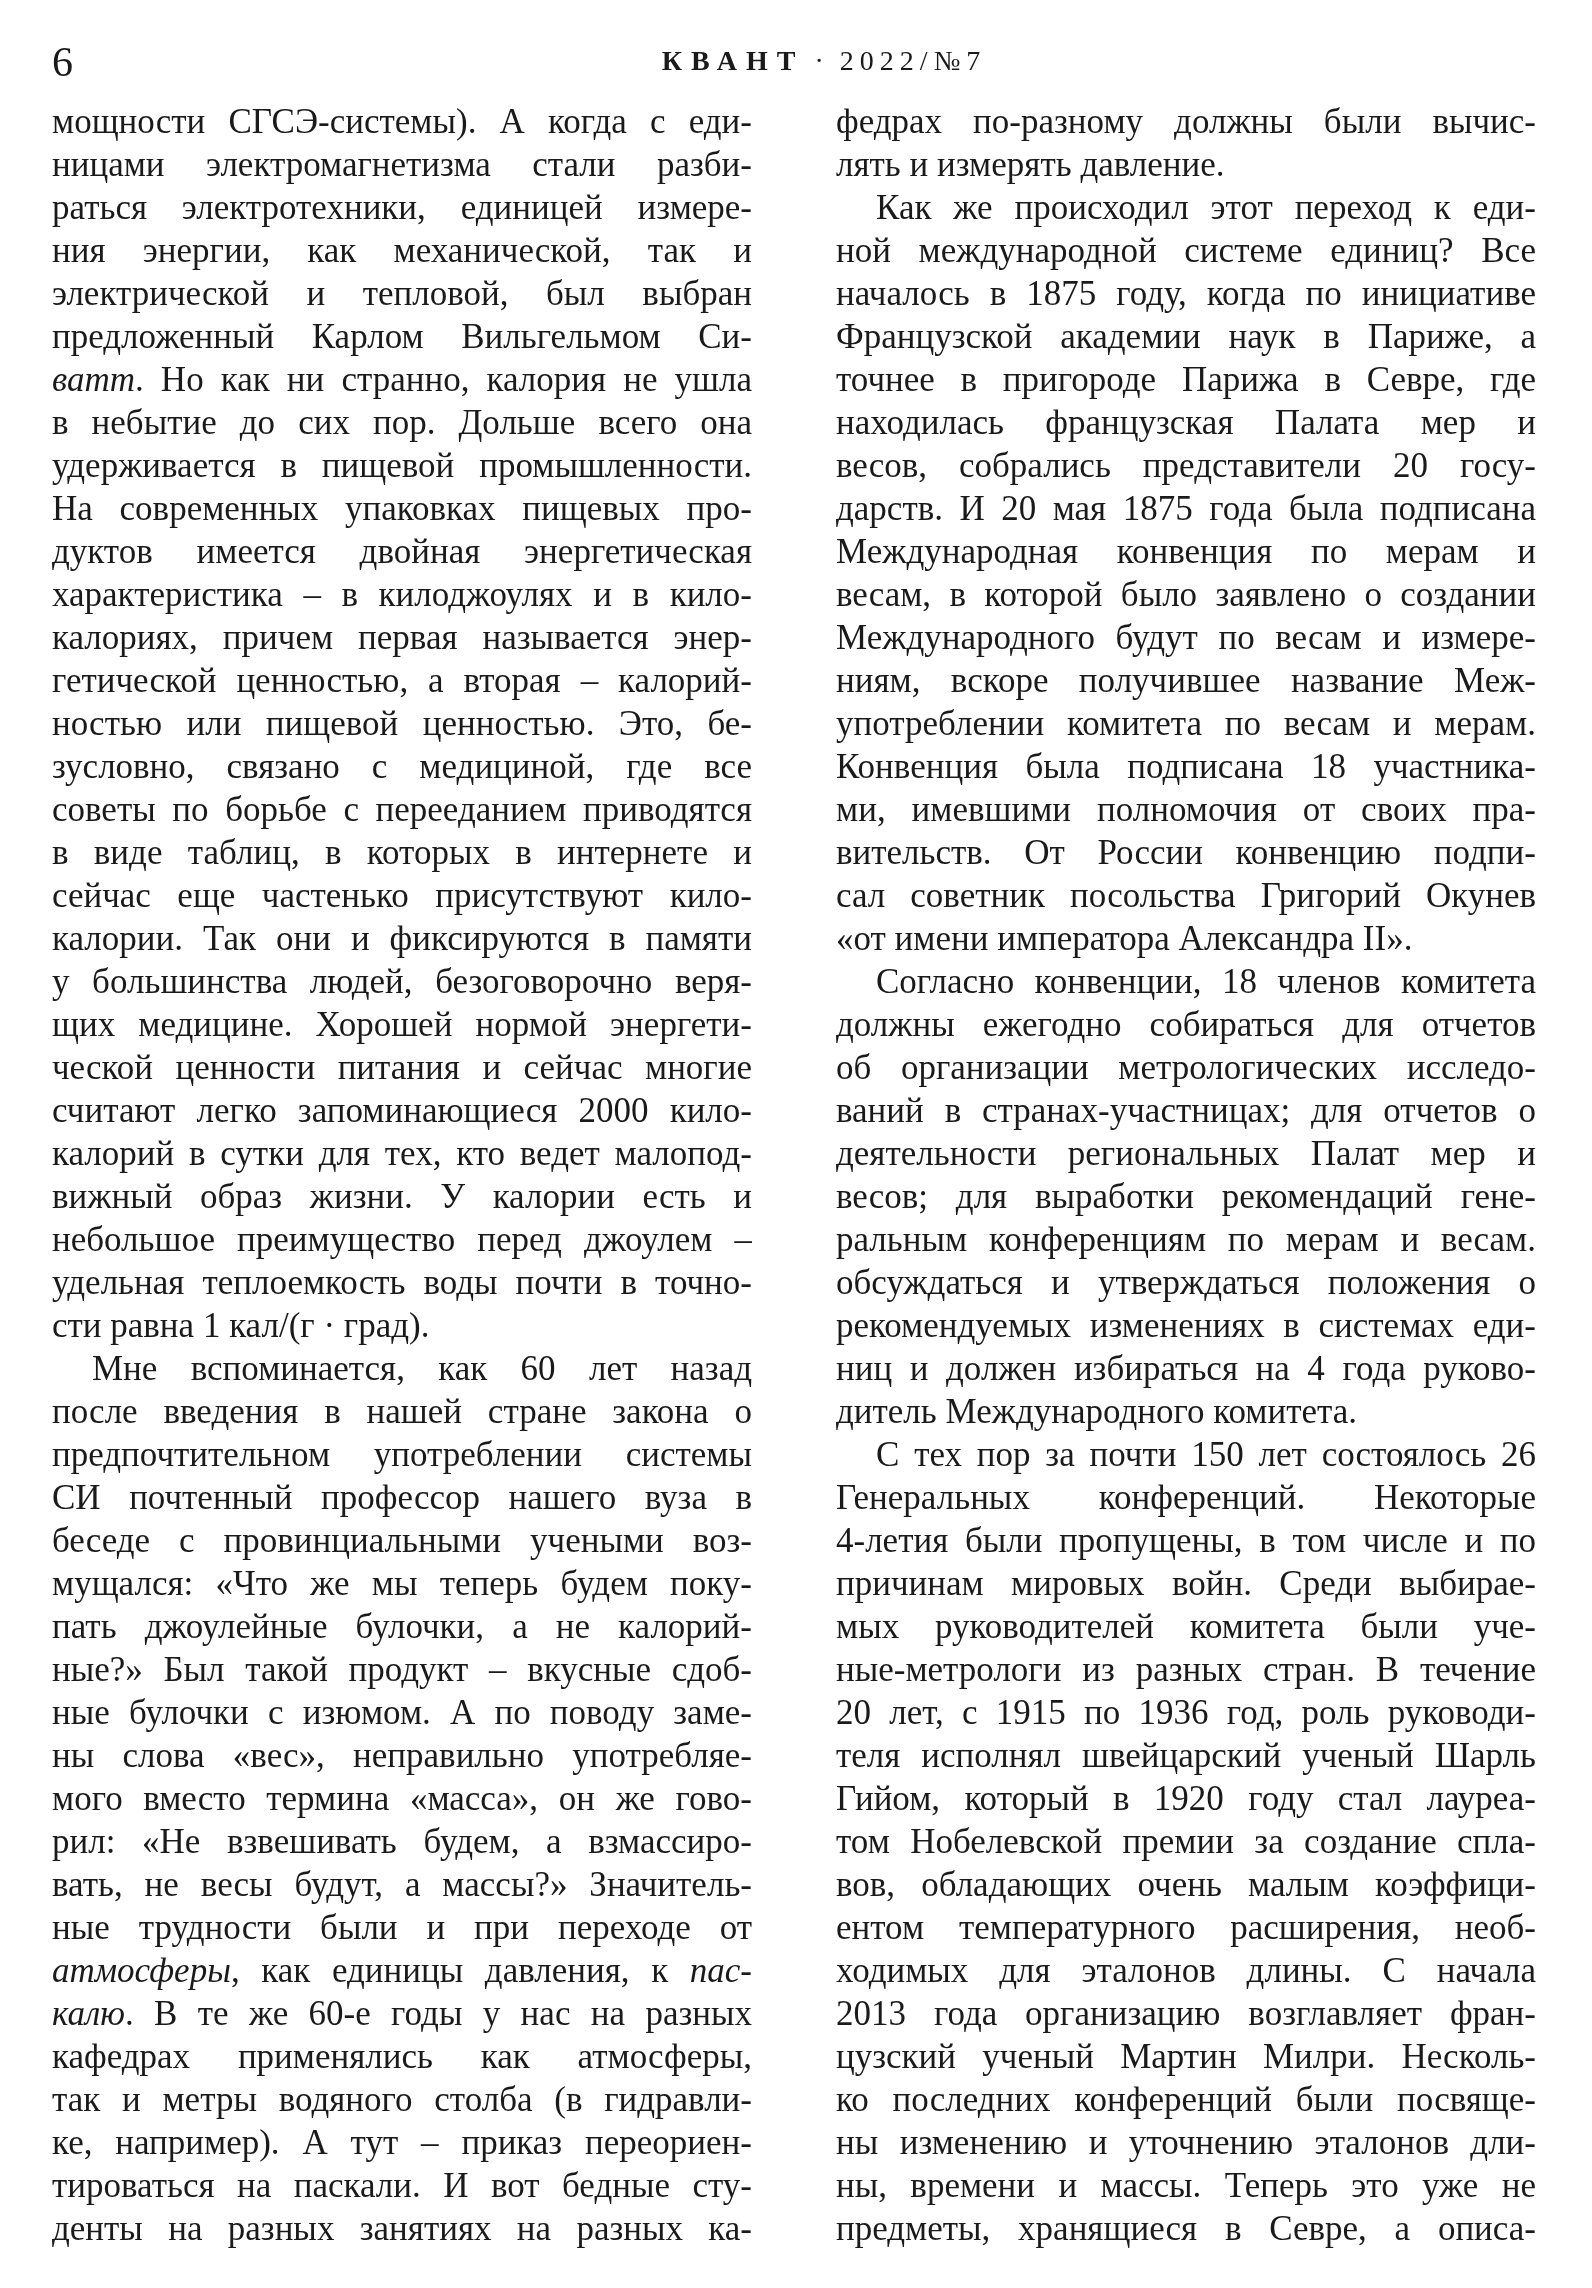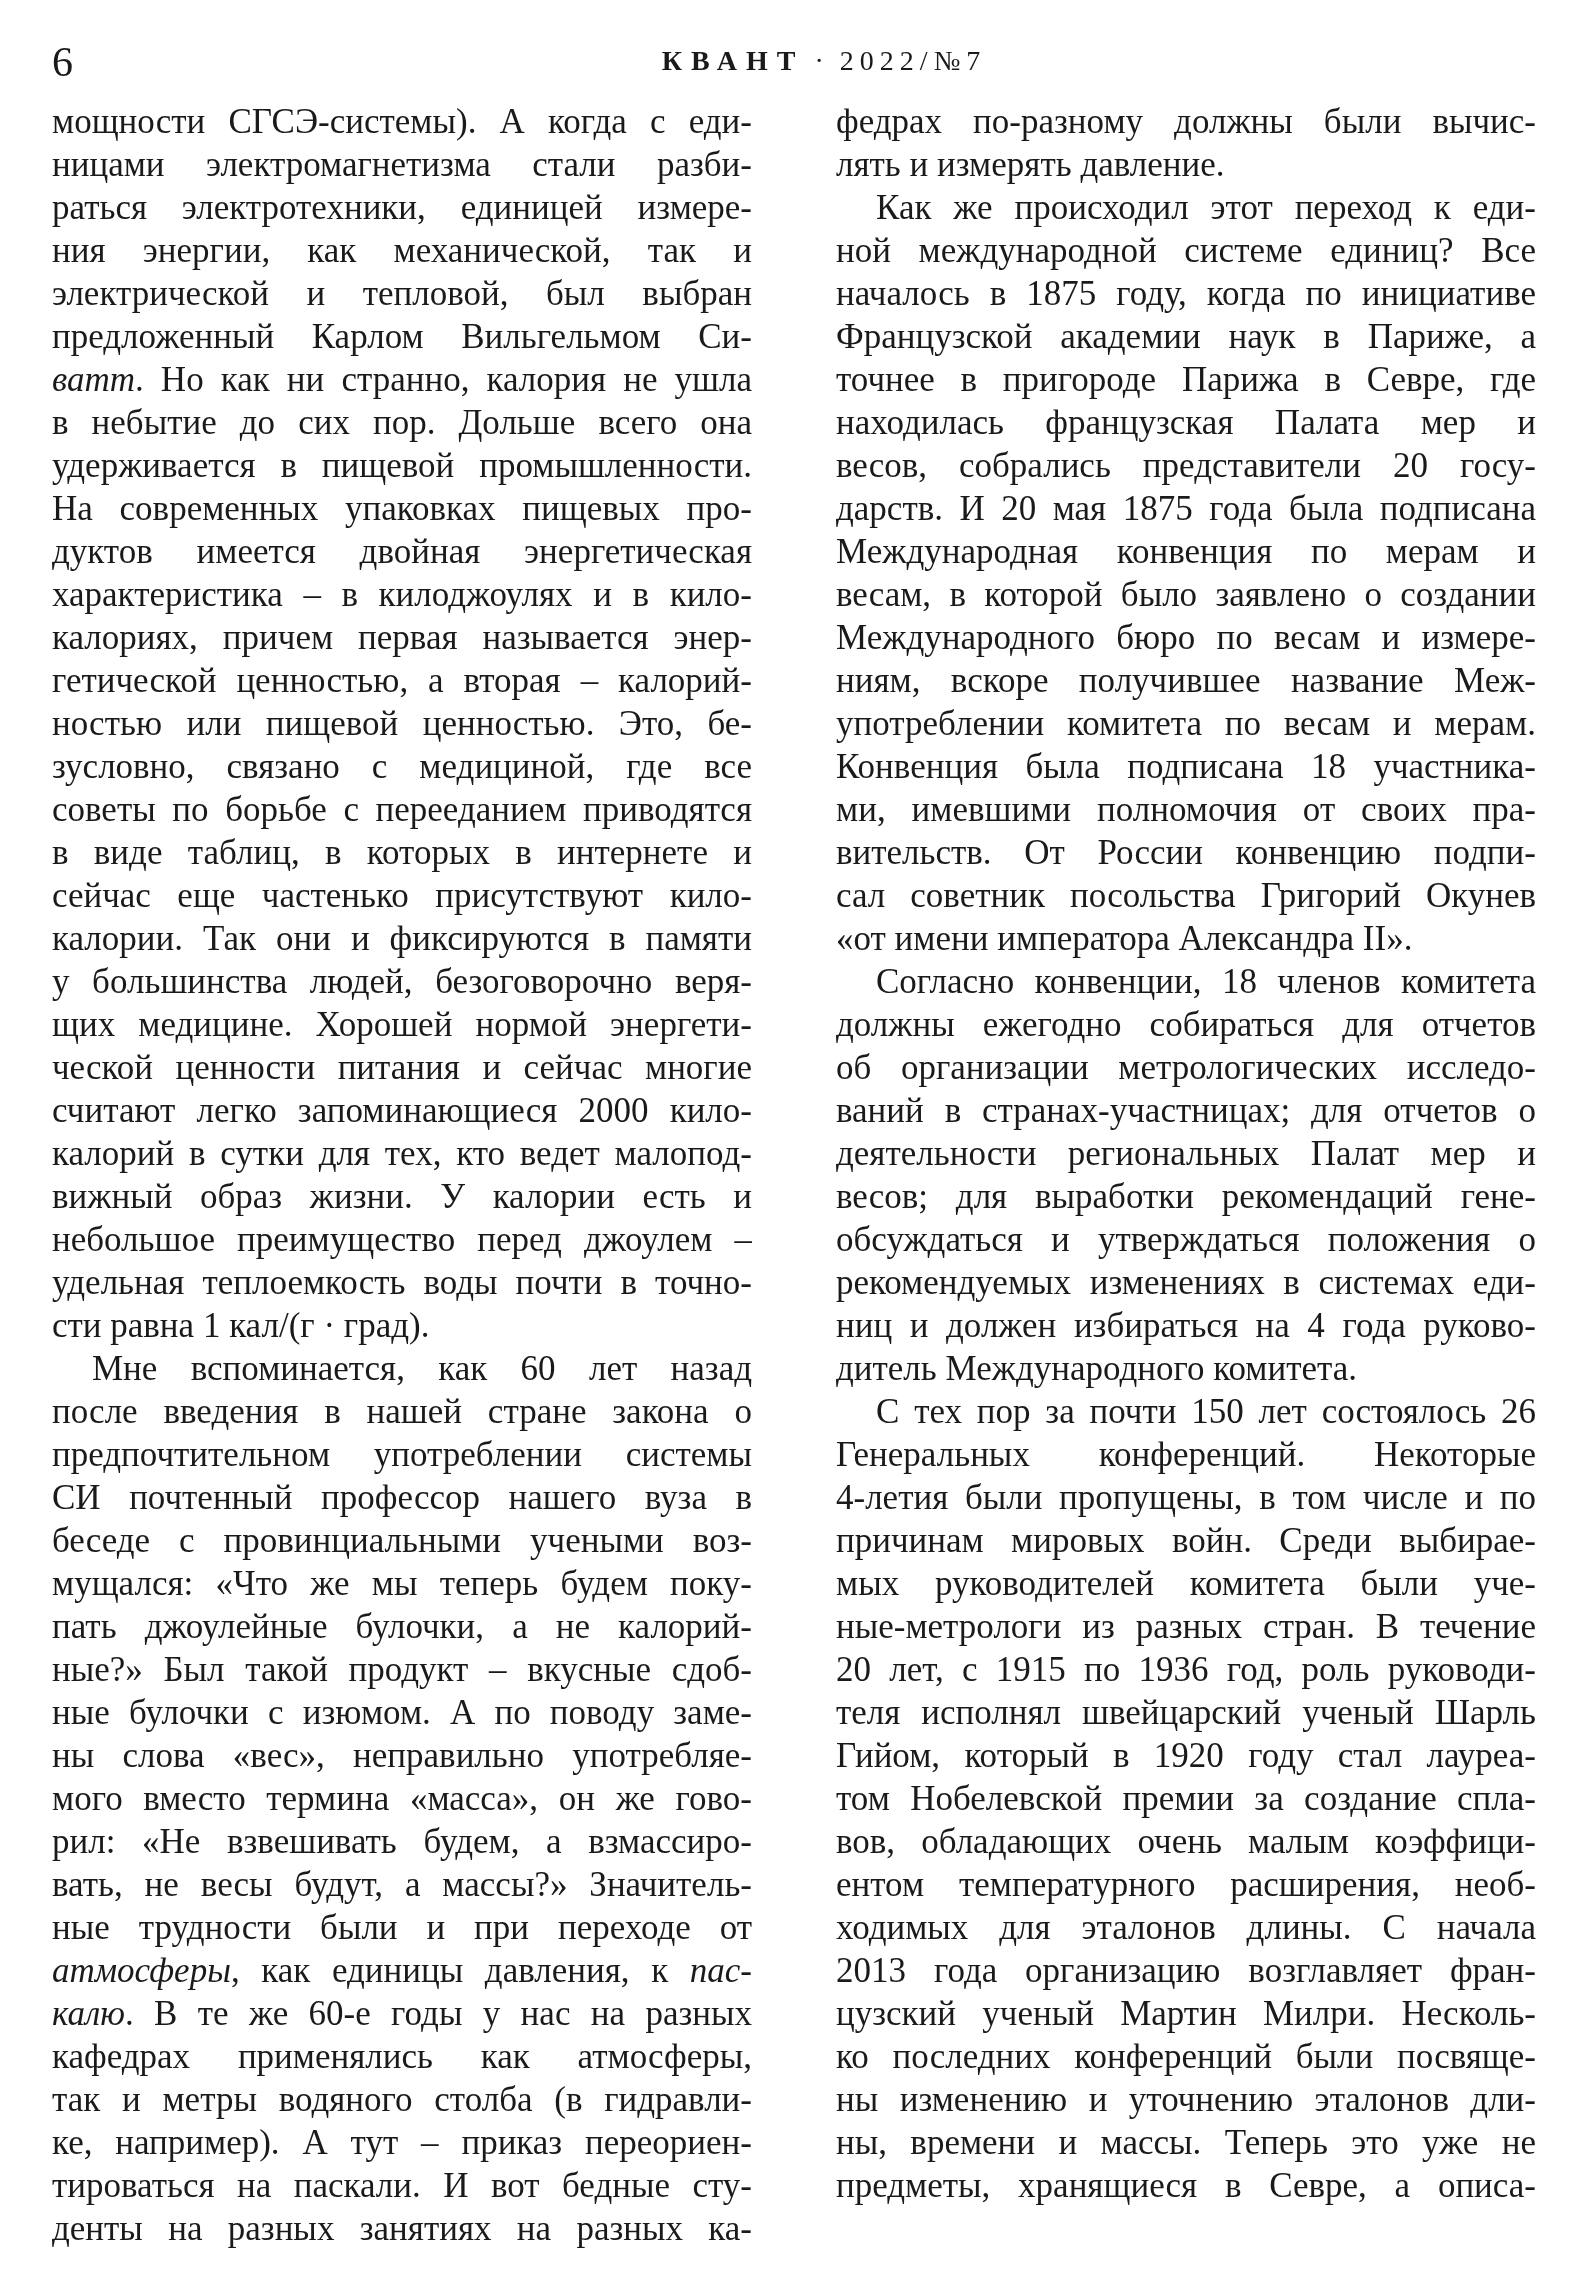--- a/index.html
+++ b/index.html
@@ -103,34 +103,35 @@
   <span class="line indent">Как же происходил этот переход к еди-</span>
   <span class="line">ной международной системе единиц? Все</span>
   <span class="line">началось в 1875 году, когда по инициативе</span>
   <span class="line">Французской академии наук в Париже, а</span>
   <span class="line">точнее в пригороде Парижа в Севре, где</span>
   <span class="line">находилась французская Палата мер и</span>
   <span class="line">весов, собрались представители 20 госу-</span>
   <span class="line">дарств. И 20 мая 1875 года была подписана</span>
   <span class="line">Международная конвенция по мерам и</span>
   <span class="line">весам, в которой было заявлено о создании</span>
-  <span class="line">Международного бюро по весам и измере-</span>
+  <span class="line">Международного будут по весам и измере-</span>
   <span class="line">ниям, вскоре получившее название Меж-</span>
   <span class="line">употреблении комитета по весам и мерам.</span>
   <span class="line">Конвенция была подписана 18 участника-</span>
   <span class="line">ми, имевшими полномочия от своих пра-</span>
   <span class="line">вительств. От России конвенцию подпи-</span>
   <span class="line">сал советник посольства Григорий Окунев</span>
   <span class="line last">«от имени императора Александра II».</span>
   <span class="line indent">Согласно конвенции, 18 членов комитета</span>
   <span class="line">должны ежегодно собираться для отчетов</span>
   <span class="line">об организации метрологических исследо-</span>
   <span class="line">ваний в странах-участницах; для отчетов о</span>
   <span class="line">деятельности региональных Палат мер и</span>
   <span class="line">весов; для выработки рекомендаций гене-</span>
+  <span class="line">ральным конференциям по мерам и весам.</span>
   <span class="line">обсуждаться и утверждаться положения о</span>
   <span class="line">рекомендуемых изменениях в системах еди-</span>
   <span class="line">ниц и должен избираться на 4 года руково-</span>
   <span class="line last">дитель Международного комитета.</span>
   <span class="line indent">С тех пор за почти 150 лет состоялось 26</span>
   <span class="line">Генеральных конференций. Некоторые</span>
   <span class="line">4-летия были пропущены, в том числе и по</span>
   <span class="line">причинам мировых войн. Среди выбирае-</span>
   <span class="line">мых руководителей комитета были уче-</span>
   <span class="line">ные-метрологи из разных стран. В течение</span>

